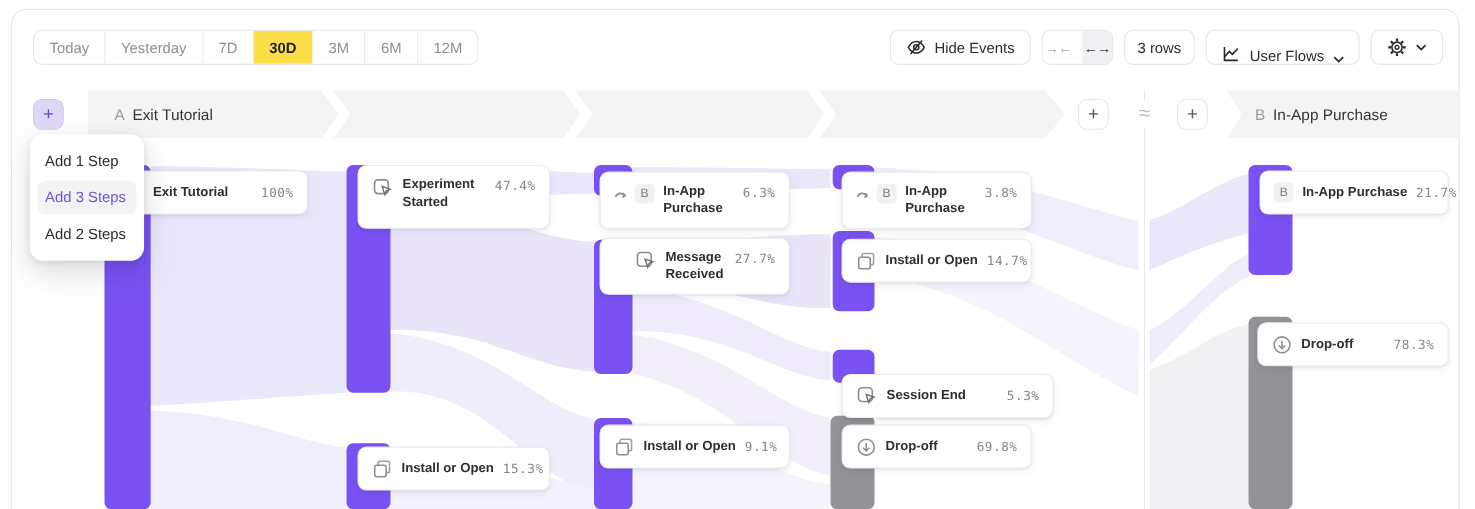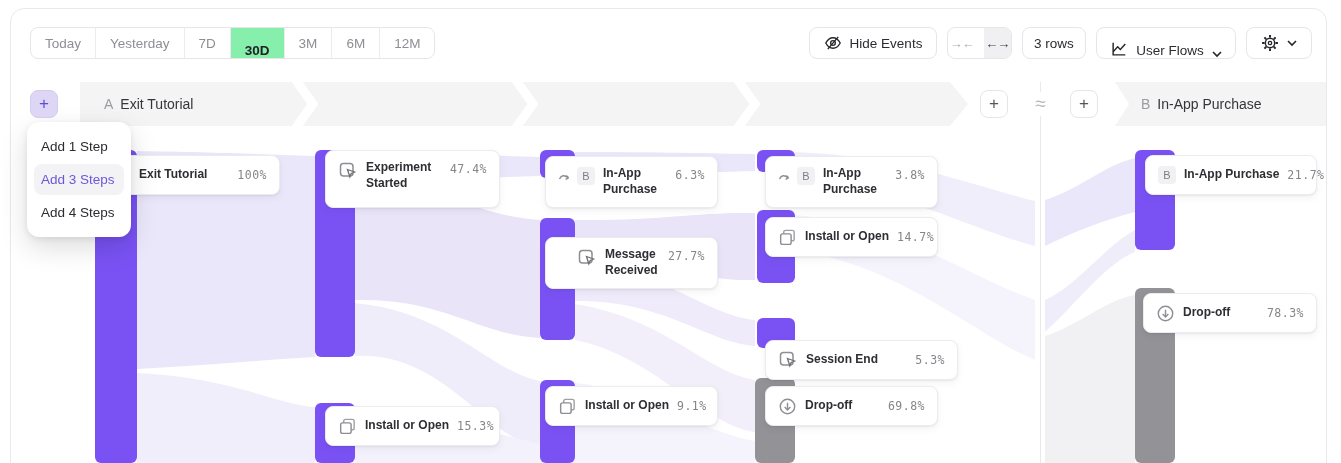--- a/index.html
+++ b/index.html
@@ -7,21 +7,21 @@
     font-family:"Liberation Sans", sans-serif; position:relative; }
   .panel { position:absolute; left:10px; top:8px; width:1317px; height:480px;
     border:1px solid #E9E9EC; border-radius:14px; background:#fff; }
 
   
   .date-group { position:absolute; left:30px; top:27px; height:32px; display:inline-flex;
     border:1px solid #E6E6E9; border-radius:8px; overflow:hidden; background:#fff; z-index:6; }
   .date-item { display:flex; align-items:center; gap:7px; padding:0 14px; font-size:13.5px;
     color:#8E8E94; cursor:pointer; border-left:1px solid #ECECEF; white-space:nowrap; }
   .date-item:first-child { border-left:none; }
-  .date-item.selected { background:#86efac; color:#222226; font-weight:700;align-items:flex-end; }
+  .date-item.selected { background:#fde047; color:#222226; font-weight:700; }
   .tb-btn { position:absolute; top:27px; height:32px; display:flex; align-items:center;
     justify-content:center; gap:8px; border:1px solid #E6E6E9; border-radius:8px; background:#fff;
     font-size:13.5px; color:#2B2B30; font-weight:500; z-index:6; cursor:pointer; }
   .seg-group { padding:0; overflow:hidden; }
   .seg { height:100%; display:flex; align-items:center; justify-content:center; width:50%;
     font-size:13px; letter-spacing:-1px; }
   .seg.inactive { color:#ABABB1; }
   .seg.active { background:#F0F0F2; color:#3A3A40; font-weight:700; }
 
   
@@ -253,21 +253,21 @@
     <svg width="13" height="13" viewBox="0 0 13 13">
         <path d="M1.5,9 C3.5,5 6.5,5 10,7.6" fill="none" stroke="#8E8E93" stroke-width="1.5"></path>
         <path d="M10.6,7.9 L8.2,5.6 M10.6,7.9 L7.6,9.4" fill="none" stroke="#8E8E93" stroke-width="1.5"></path>
       </svg>
     <span class="badge-b">B</span>
   </span>
   <span class="label">In-App Purchase</span>
   <span class="value">6.3%</span>
 </div>
 
-<div class="node wrap" style="left:545px;top:237px;width:173px;height:52px;padding-left:31px;">
+<div class="node wrap" style="left:545px;top:216px;width:173px;height:52px;padding-left:31px;">
   <span class="icon-wrap">
       <svg width="20" height="20" viewBox="0 0 20 20">
         <rect x="2.5" y="2.5" width="12.5" height="12.5" rx="3" fill="none" stroke="#8E8E93" stroke-width="1.5"></rect>
         <path d="M9.5,8.5 L16.5,11 L13.2,12.4 L11.8,15.8 Z" fill="#fff" stroke="#6E6E73" stroke-width="1.3"></path>
       </svg>
     </span>
   <span class="label">Message Received</span>
   <span class="value">27.7%</span>
 </div>
 
@@ -344,14 +344,14 @@
         <polyline points="7,10.6 10,13.6 13,10.6" fill="none" stroke="#8E8E93" stroke-width="1.5"></polyline>
       </svg>
     </span>
   <span class="label">Drop-off</span>
   <span class="value">78.3%</span>
 </div>
 
 <div class="menu">
   <div class="menu-item">Add 1 Step</div>
   <div class="menu-item active">Add 3 Steps</div>
-  <div class="menu-item">Add 4 Steps</div>
+  <div class="menu-item">Add 2 Steps</div>
 </div>
 
 </body></html>

